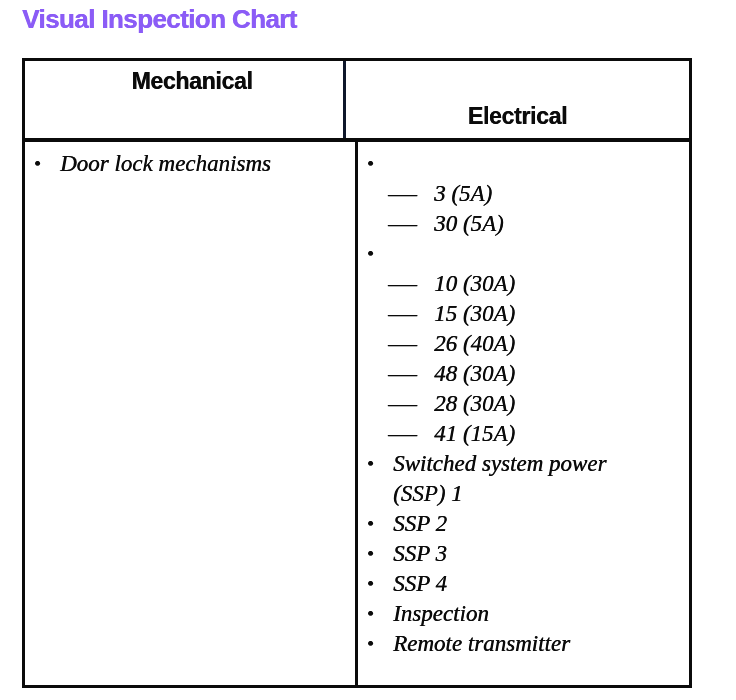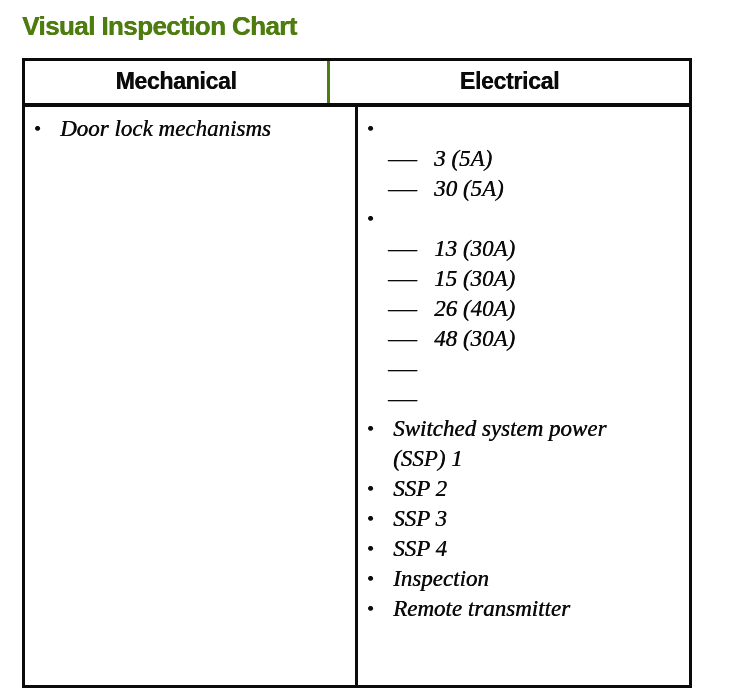--- a/index.html
+++ b/index.html
@@ -6,26 +6,26 @@
   html, body {
     width: 736px; height: 700px;
     background: #ffffff;
     color: #0b0b0b;
     font-family: "Liberation Serif", "DejaVu Serif", serif;
     overflow: hidden;
     position: relative;
   }
   .page-title {
     position: absolute;
-    left: 22px; top: 11px;
+    left: 22px; top: 4px;
     font-family: "Liberation Sans", "DejaVu Sans", sans-serif;
     font-weight: 700;
     font-size: 26px;
     letter-spacing: -0.6px;
-    color: #4d7c0f;
+    color: #8b5cf6;
     text-shadow: 0.5px 0 0 currentColor;
     white-space: nowrap;
   }
   .vtable {
     position: absolute;
     left: 22px; top: 58px;
     width: 670px; height: 630px;
     border: 3px solid #0b0b0b;
     background: #fff;
     display: flex;
@@ -34,22 +34,22 @@
   .header-row {
     display: flex;
     border-bottom: 4px solid #0b0b0b;
     font-family: "Liberation Sans", "DejaVu Sans", sans-serif;
     font-weight: 700;
     font-size: 23px;
     letter-spacing: -0.3px;
     text-shadow: 0.4px 0 0 currentColor;
   }
   .hcell { padding: 7px 0 8px; text-align: center; }
-  .hcell.mech { width: 305px; border-right: 3px solid #4d7c0f; }
-  .hcell.elec { flex: 1; }
+  .hcell.mech { width: 305px; border-right: 3px solid #0f172a; margin-left: 16px; }
+  .hcell.elec { flex: 1; margin-top: 35px; }
   .body-row { display: flex; flex: 1; }
   .bcell { padding-top: 7px; }
   .bcell.mech { width: 333px; border-right: 3px solid #0b0b0b; }
   .bcell.elec { flex: 1; }
   .item {
     display: flex;
     align-items: flex-start;
     padding-left: 9px;
     font-size: 23px;
     line-height: 30px;
@@ -101,21 +101,21 @@
           <div class="lines">
             <div class="line">30 (5A)</div>
           </div>
         </div>
         <div class="item bullet">
           <span class="marker">•</span>
         </div>
         <div class="item dash">
           <span class="marker">—</span>
           <div class="lines">
-            <div class="line">13 (30A)</div>
+            <div class="line">10 (30A)</div>
           </div>
         </div>
         <div class="item dash">
           <span class="marker">—</span>
           <div class="lines">
             <div class="line">15 (30A)</div>
           </div>
         </div>
         <div class="item dash">
           <span class="marker">—</span>
@@ -124,23 +124,29 @@
           </div>
         </div>
         <div class="item dash">
           <span class="marker">—</span>
           <div class="lines">
             <div class="line">48 (30A)</div>
           </div>
         </div>
         <div class="item dash">
           <span class="marker">—</span>
+          <div class="lines">
+            <div class="line">28 (30A)</div>
+          </div>
         </div>
         <div class="item dash">
           <span class="marker">—</span>
+          <div class="lines">
+            <div class="line">41 (15A)</div>
+          </div>
         </div>
         <div class="item bullet">
           <span class="marker">•</span>
           <div class="lines">
             <div class="line">Switched system power</div>
             <div class="line">(SSP) 1</div>
           </div>
         </div>
         <div class="item bullet">
           <span class="marker">•</span>

